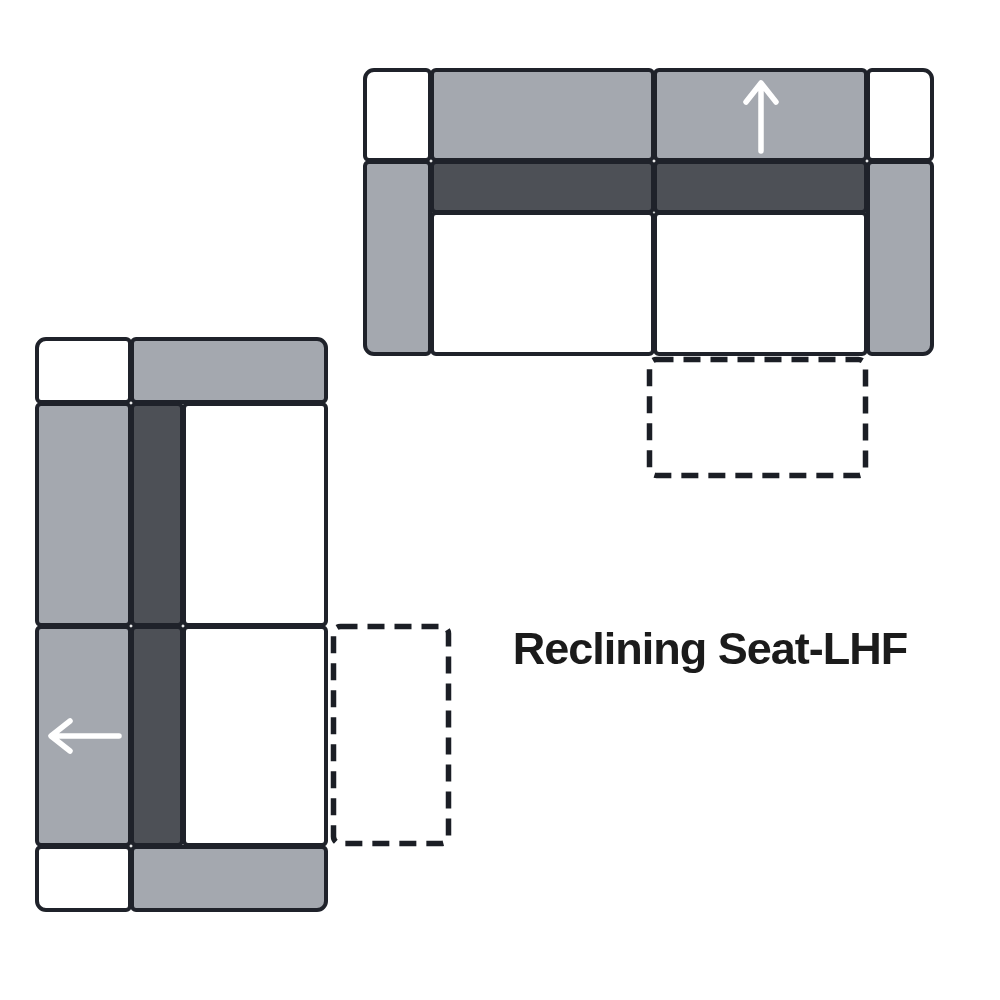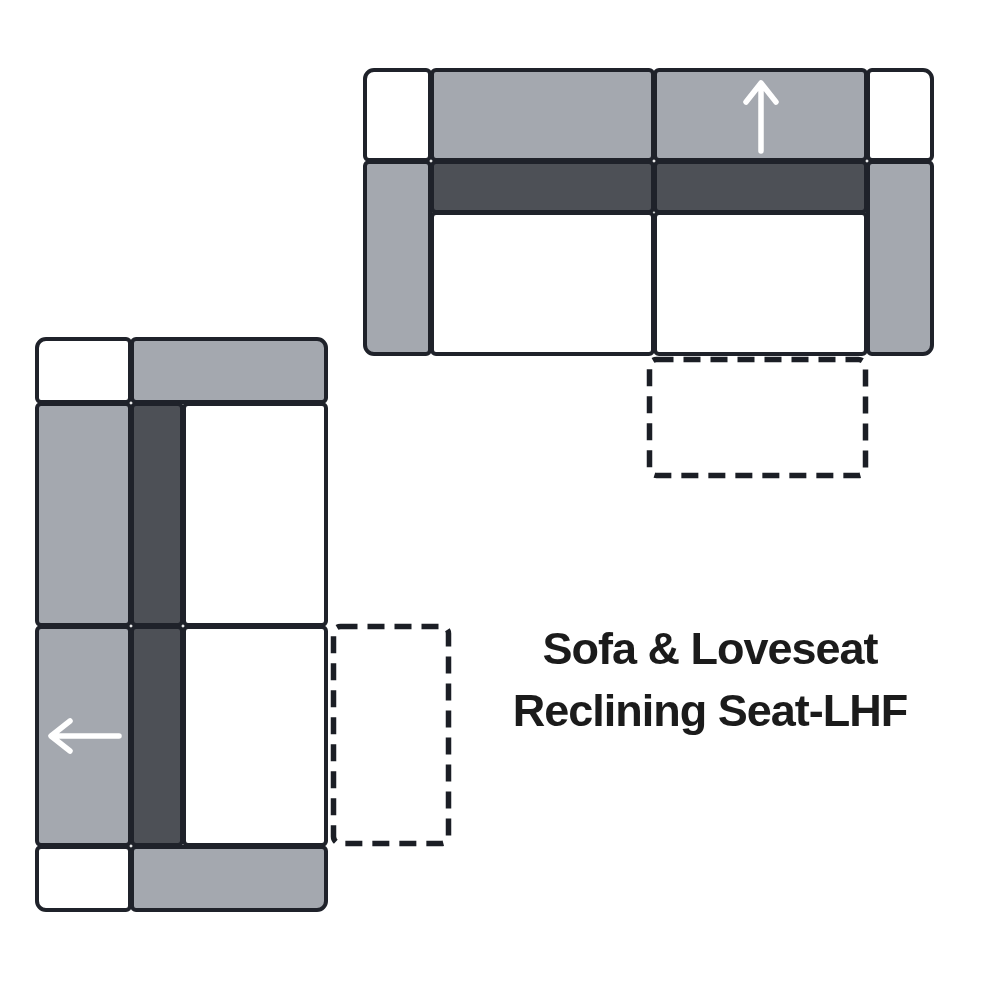--- a/index.html
+++ b/index.html
@@ -83,17 +83,16 @@
         <path d="M74 20 H7 M25 5 L6 20 L25 35" fill="none" stroke="currentColor" stroke-width="5.5" stroke-linecap="round" stroke-linejoin="round"></path>
       </svg>
     </div>
 
     <svg class="dashed-rect" style="left:330px;top:623px" width="122" height="224">
       <rect x="3.5" y="3.5" width="115" height="217" rx="7" fill="none" stroke="currentColor" stroke-width="5.5" stroke-dasharray="17 10"></rect>
     </svg>
   </section>
 
   <div class="caption">
-    <div>Sofa &amp; Loveseat</div>
     <div>Reclining Seat-LHF</div>
   </div>
 
 </div>
 
 </body></html>

